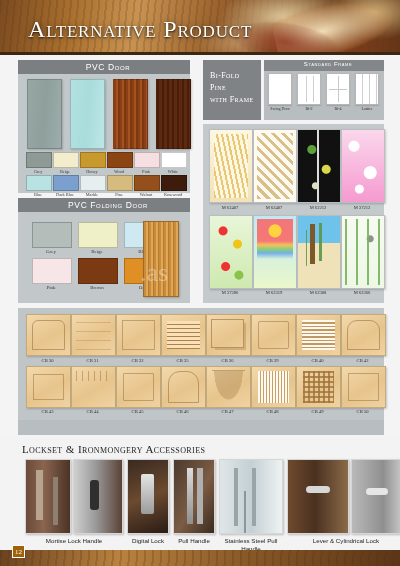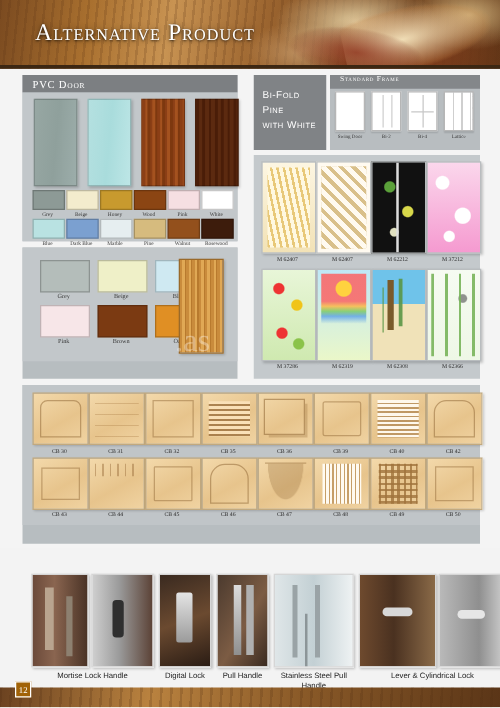--- a/index.html
+++ b/index.html
@@ -15,30 +15,30 @@
       radial-gradient(ellipse 60px 34px at 240px 42px, rgba(230,190,140,.55), rgba(230,190,140,0) 72%),
       repeating-linear-gradient(96deg, rgba(90,50,20,.20) 0 2px, rgba(255,255,255,0) 2px 7px),
       linear-gradient(100deg,#7a4a20 0%,#a9702f 18%,#c89352 34%,#9d6630 52%,#7b4a22 68%,#5e3516 100%);
   }
   .banner .leafA{position:absolute;right:6px;top:4px;width:120px;height:50px;
     background:radial-gradient(ellipse at 40% 50%, rgba(250,235,195,.9), rgba(200,140,80,.25) 65%, rgba(0,0,0,0) 72%);
     transform:rotate(-12deg);}
   .banner .leafB{position:absolute;right:60px;top:22px;width:110px;height:40px;
     background:radial-gradient(ellipse at 50% 50%, rgba(140,45,25,.75), rgba(120,40,20,.15) 62%, rgba(0,0,0,0) 70%);
     transform:rotate(8deg);}
-  .banner-title{position:absolute;left:28px;top:16px;color:#fff;font-size:19px;
+  .banner-title{position:absolute;left:28px;top:16px;color:#fff;font-size:24px;
     font-variant:small-caps;letter-spacing:.8px;font-family:"Liberation Serif",serif;
     text-shadow:0 1px 2px rgba(0,0,0,.75),0 0 6px rgba(0,0,0,.45);}
   .banner-bottom{position:absolute;left:0;top:52px;width:400px;height:3px;background:#3c2713;}
 
   
   .panel{position:absolute;background:#b7bdc0;}
   .panel-head{height:14px;background:#7c7f82;color:#fff;font-size:8.5px;
     font-variant:small-caps;letter-spacing:.6px;padding:2px 0 0 8px;box-sizing:border-box;
-    font-family:Liberation Serif, serif;}
+    font-family:Liberation Sans, sans-serif;text-align:center;}
   .panel-body{position:relative;background:#c3c8cb;}
 
   
   #pvc-door{left:18px;top:60px;width:172px;height:133px;}
   #pvc-door .panel-body{height:119px;background:#c2c7ca;}
   .bigdoors{position:absolute;left:9px;top:5px;display:flex;gap:8px;}
   .bigdoor{width:33px;height:68px;border:1px solid rgba(0,0,0,.18);box-shadow:1px 1px 2px rgba(0,0,0,.18);}
   .d-grey{background:linear-gradient(95deg,#97a7a3,#8fa09c 50%,#9cadaa);}
   .d-aqua{background:linear-gradient(95deg,#b4e0e0,#a9dcdc 50%,#bde6e6);}
   .d-wood{background:repeating-linear-gradient(90deg,#8b3f16 0 2px,#a4521f 2px 4px,#7d380f 4px 6px);}
@@ -59,21 +59,21 @@
   .fsw i{display:block;width:38px;height:24px;border:1px solid rgba(0,0,0,.22);}
   .fsw span{display:block;text-align:center;font-size:5px;color:#3a3a3a;margin-top:1px;
     font-family:"Liberation Serif",serif;}
   .folddoor{position:absolute;right:11px;top:9px;width:34px;height:74px;
     background:repeating-linear-gradient(90deg,#c98b3c 0 2px,#e0a855 2px 4px,#b87a2e 4px 5px);
     border:1px solid #9a6a2a;box-shadow:1px 1px 2px rgba(0,0,0,.2);}
 
   
   #bifold-label{position:absolute;left:203px;top:60px;width:58px;height:60px;background:#808386;
     color:#fff;font-size:8px;font-variant:small-caps;line-height:12px;padding:10px 0 0 7px;
-    box-sizing:border-box;font-family:Liberation Sans, sans-serif;letter-spacing:.4px;}
+    box-sizing:border-box;font-family:Liberation Serif, serif;letter-spacing:.4px;}
   #frames{position:absolute;left:264px;top:60px;width:120px;height:60px;background:#b8bdc0;}
   #frames .panel-head{height:11px;font-size:6px;padding-top:1px;background:#84878a;}
   .framerow{position:absolute;left:4px;top:13px;display:flex;gap:5px;}
   .frm{width:24px;}
   .frm .box{width:24px;height:32px;background:#fff;border:1px solid #b6b6b6;box-shadow:0 1px 1px rgba(0,0,0,.12);position:relative;box-sizing:border-box;}
   .frm .box.bi2::before,.frm .box.bi2::after{content:"";position:absolute;top:2px;bottom:2px;width:1px;background:#cfcfcf;}
   .frm .box.bi2::before{left:8px;} .frm .box.bi2::after{left:15px;}
   .frm .box.bi4::before{content:"";position:absolute;left:11px;top:2px;bottom:2px;width:1px;background:#c8c8c8;}
   .frm .box.bi4::after{content:"";position:absolute;left:2px;right:2px;top:15px;height:1px;background:#c8c8c8;}
   .frm .box.lat{background:
@@ -261,20 +261,21 @@
           </div>
           <div class="sw">
             <i style="background: rgb(61, 28, 12);"></i>
             <span>Rosewood</span>
           </div>
         </div>
     </div>
   </div>
 
   <div class="panel" id="pvc-fold">
+    <div class="panel-head">PVC Folding Door</div>
     <div class="panel-body">
       <div class="foldgrid" id="fold-sw">
           <div class="fsw">
             <i style="background: rgb(180, 189, 186);"></i>
             <span>Grey</span>
           </div>
           <div class="fsw">
             <i style="background: rgb(239, 240, 200);"></i>
             <span>Beige</span>
           </div>
@@ -295,21 +296,21 @@
             <span>Oak</span>
           </div>
         </div>
       <div class="folddoor"></div>
     </div>
   </div>
 
   <div id="bifold-label">
     <div>Bi-Fold</div>
     <div>Pine</div>
-    <div>with White</div>
+    <div>with Frame</div>
   </div>
 
   <div id="frames">
     <div class="panel-head">Standard Frame</div>
     <div class="framerow" id="frame-row">
         <div class="frm">
           <div class="box swing"></div>
           <span>Swing Door</span>
         </div>
         <div class="frm">
@@ -429,20 +430,21 @@
           </div>
           <div class="kcell">
             <div class="img kp-p"></div>
             <span>CB 50</span>
           </div>
         </div>
     </div>
   </div>
 
   <div id="lockband"></div>
+  <div id="lockset-title">Lockset &amp; Ironmongery Accessories</div>
   <div class="lgrid" id="lock-grid">
       <div class="lcell">
         <div style="display: flex; gap: 2px;">
           <div class="img l1"></div>
           <div class="img l2"></div>
         </div>
         <span>Mortise Lock Handle</span>
       </div>
       <div class="lcell">
         <div style="display: flex; gap: 2px;">

